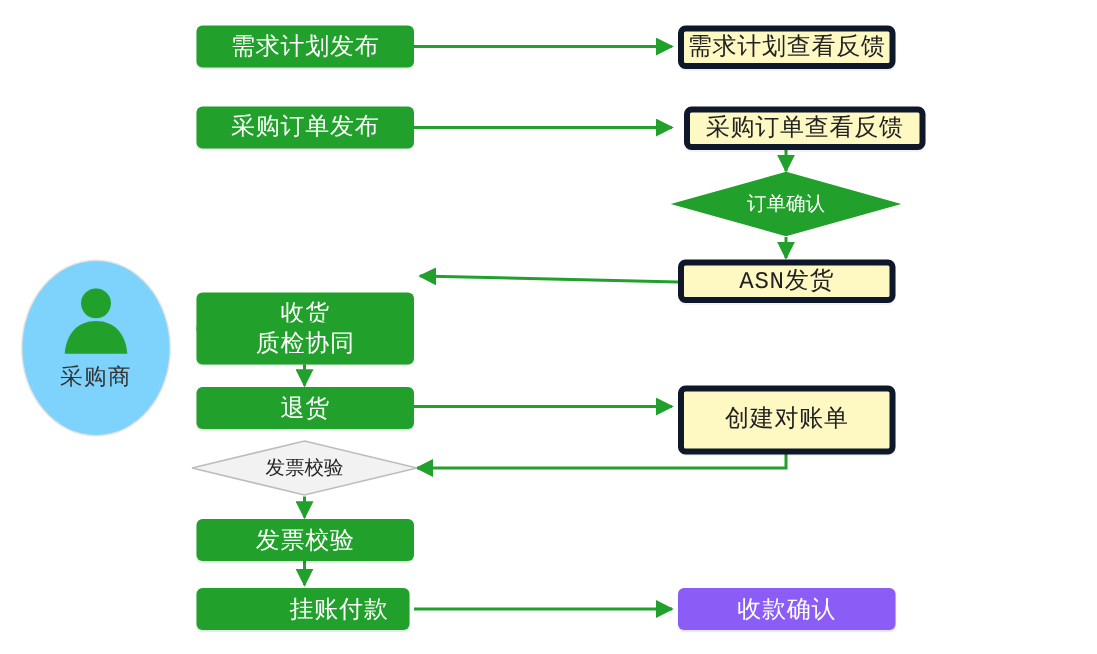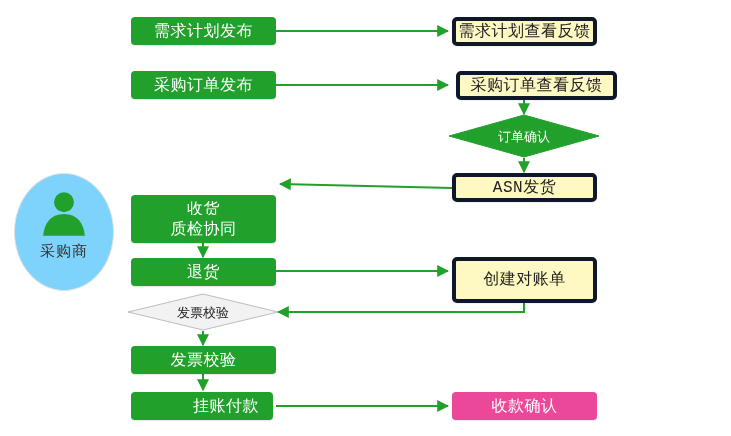--- a/index.html
+++ b/index.html
@@ -43,21 +43,21 @@
   .node.grey{
     background:#fef9c3;
     color:#222222;
     border:4px solid #0f172a;
     border-radius:5px;
     box-shadow:0 1px 1px rgba(0,0,0,.06);
     font-family:Liberation Mono, monospace;
   }
   
   .node.orange{
-    background:#ec4899;
+    background:#8b5cf6;
     color:#ffffff;
     border-radius:4px;
     box-shadow:0 1px 1px rgba(0,0,0,.10);
   }
   
   .diamond-label{
     position:absolute;
     display:flex;
     align-items:center;
     justify-content:center;

